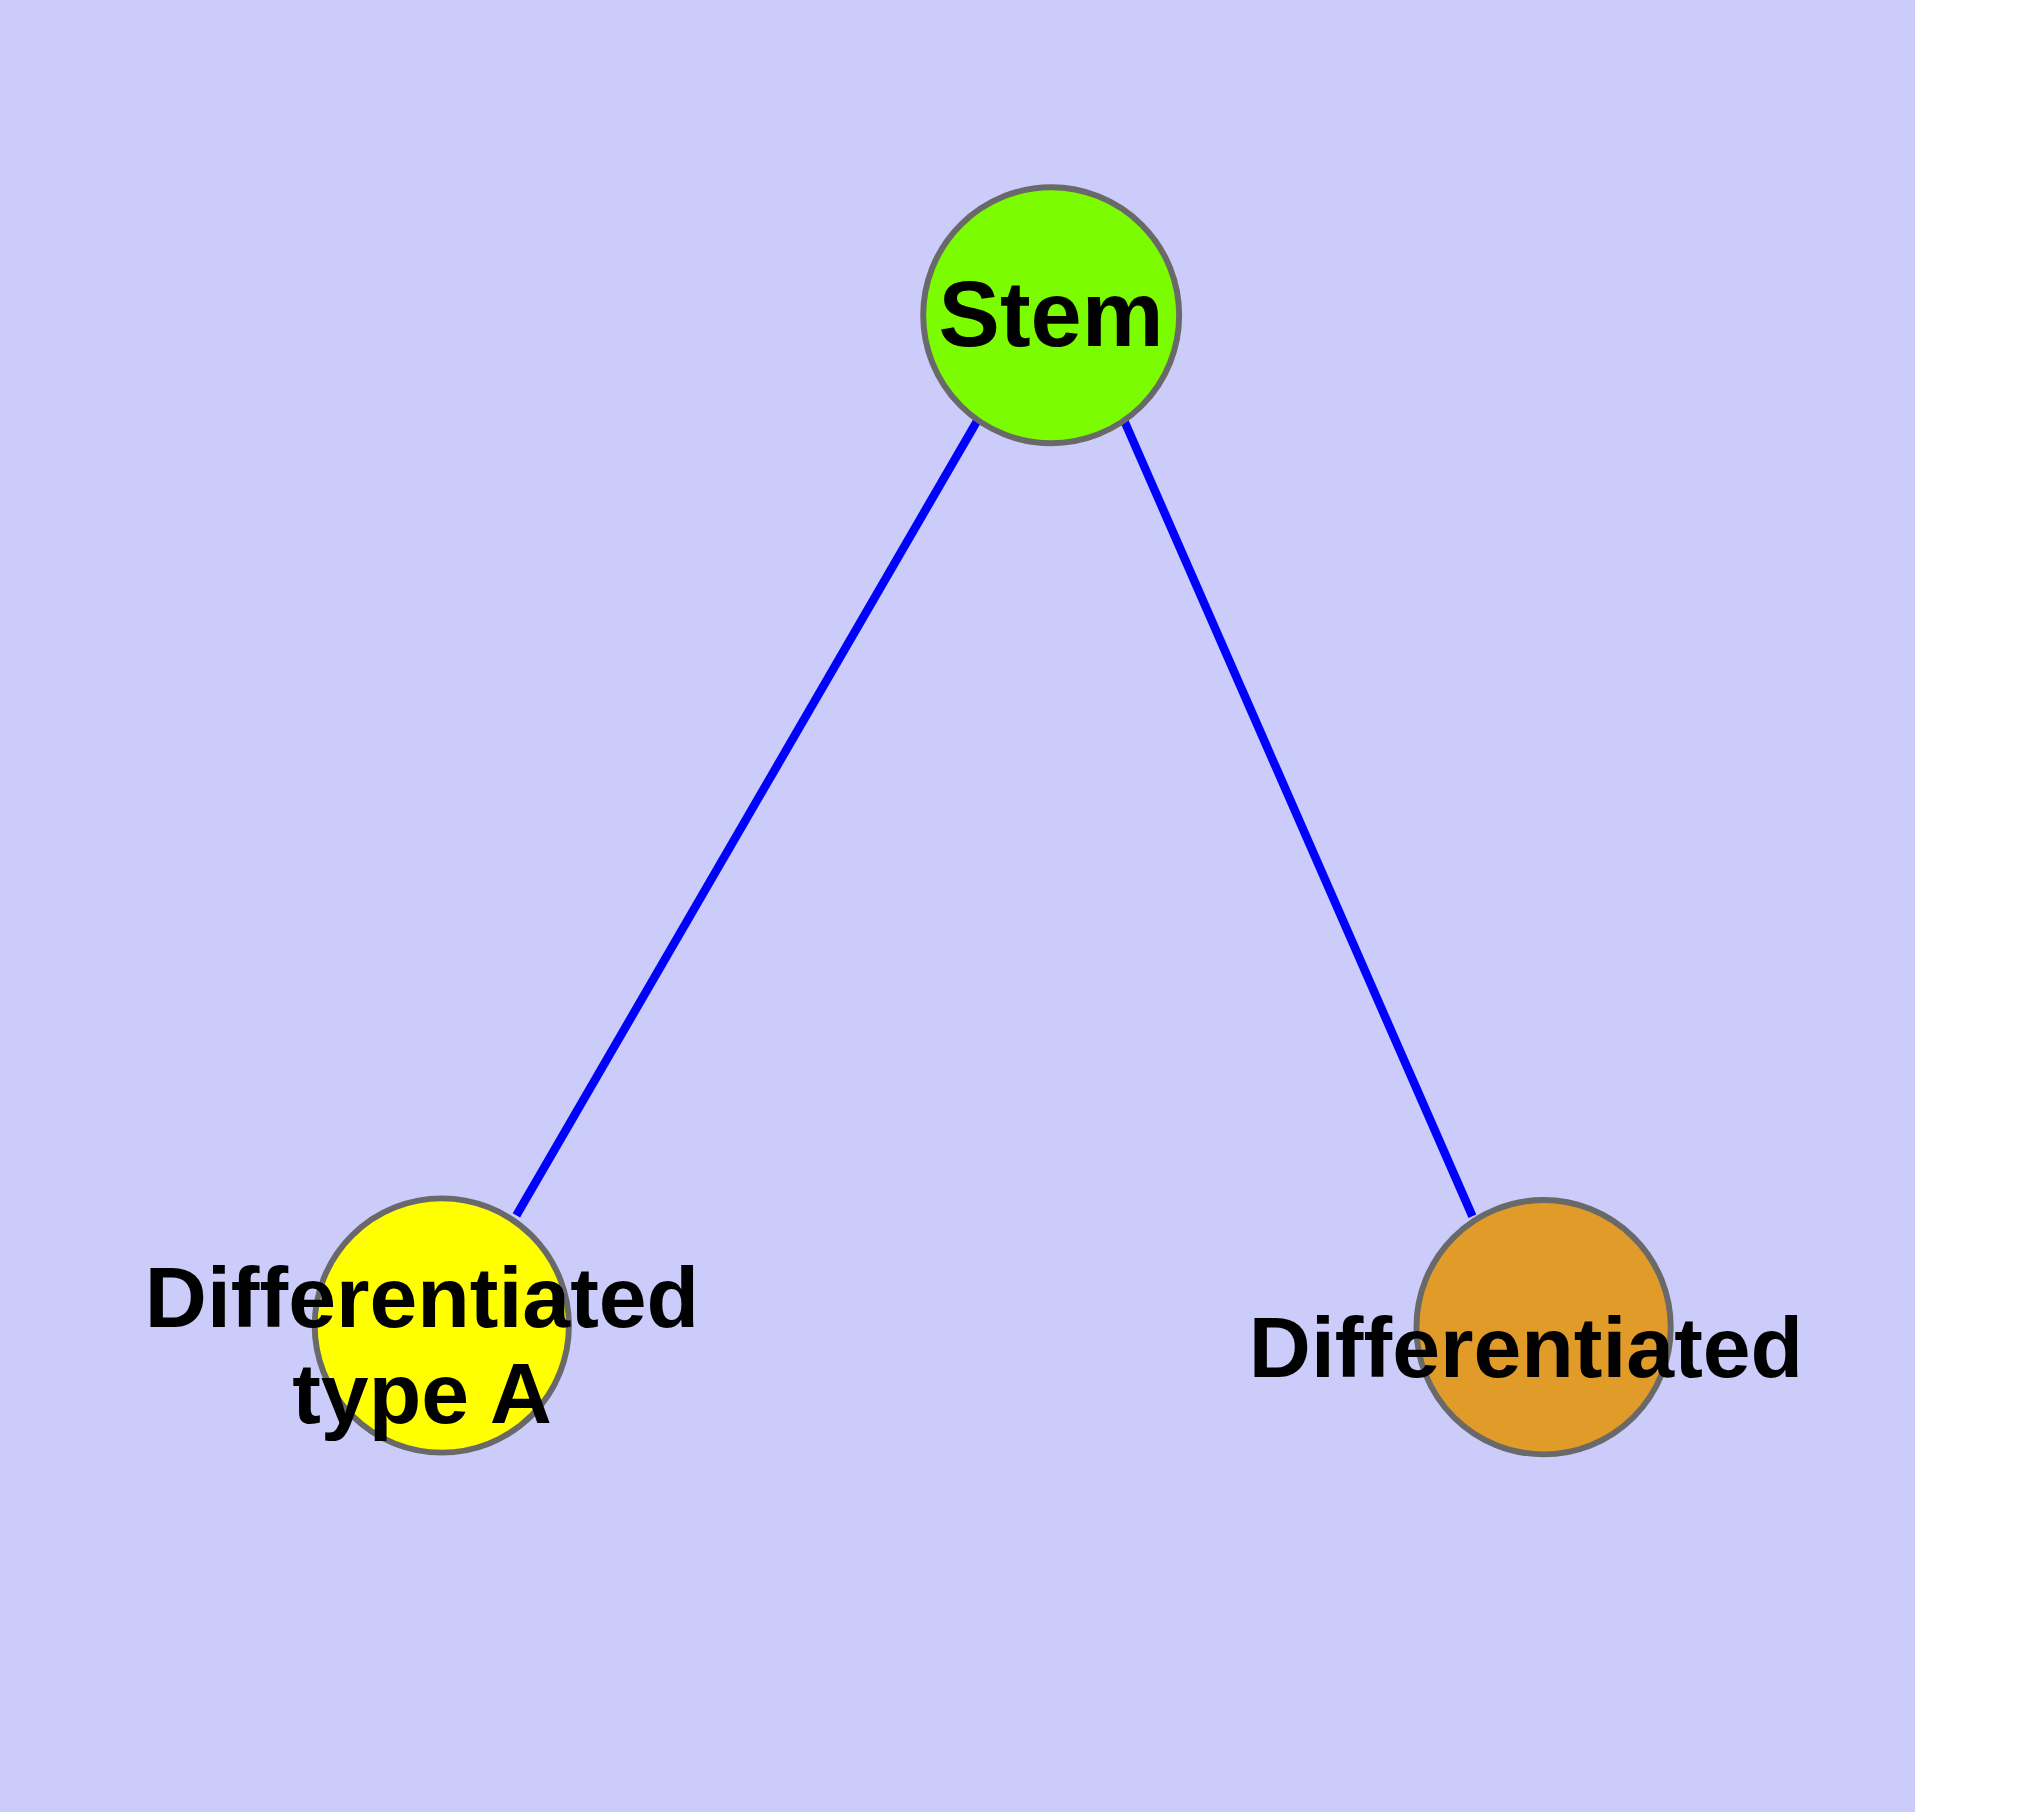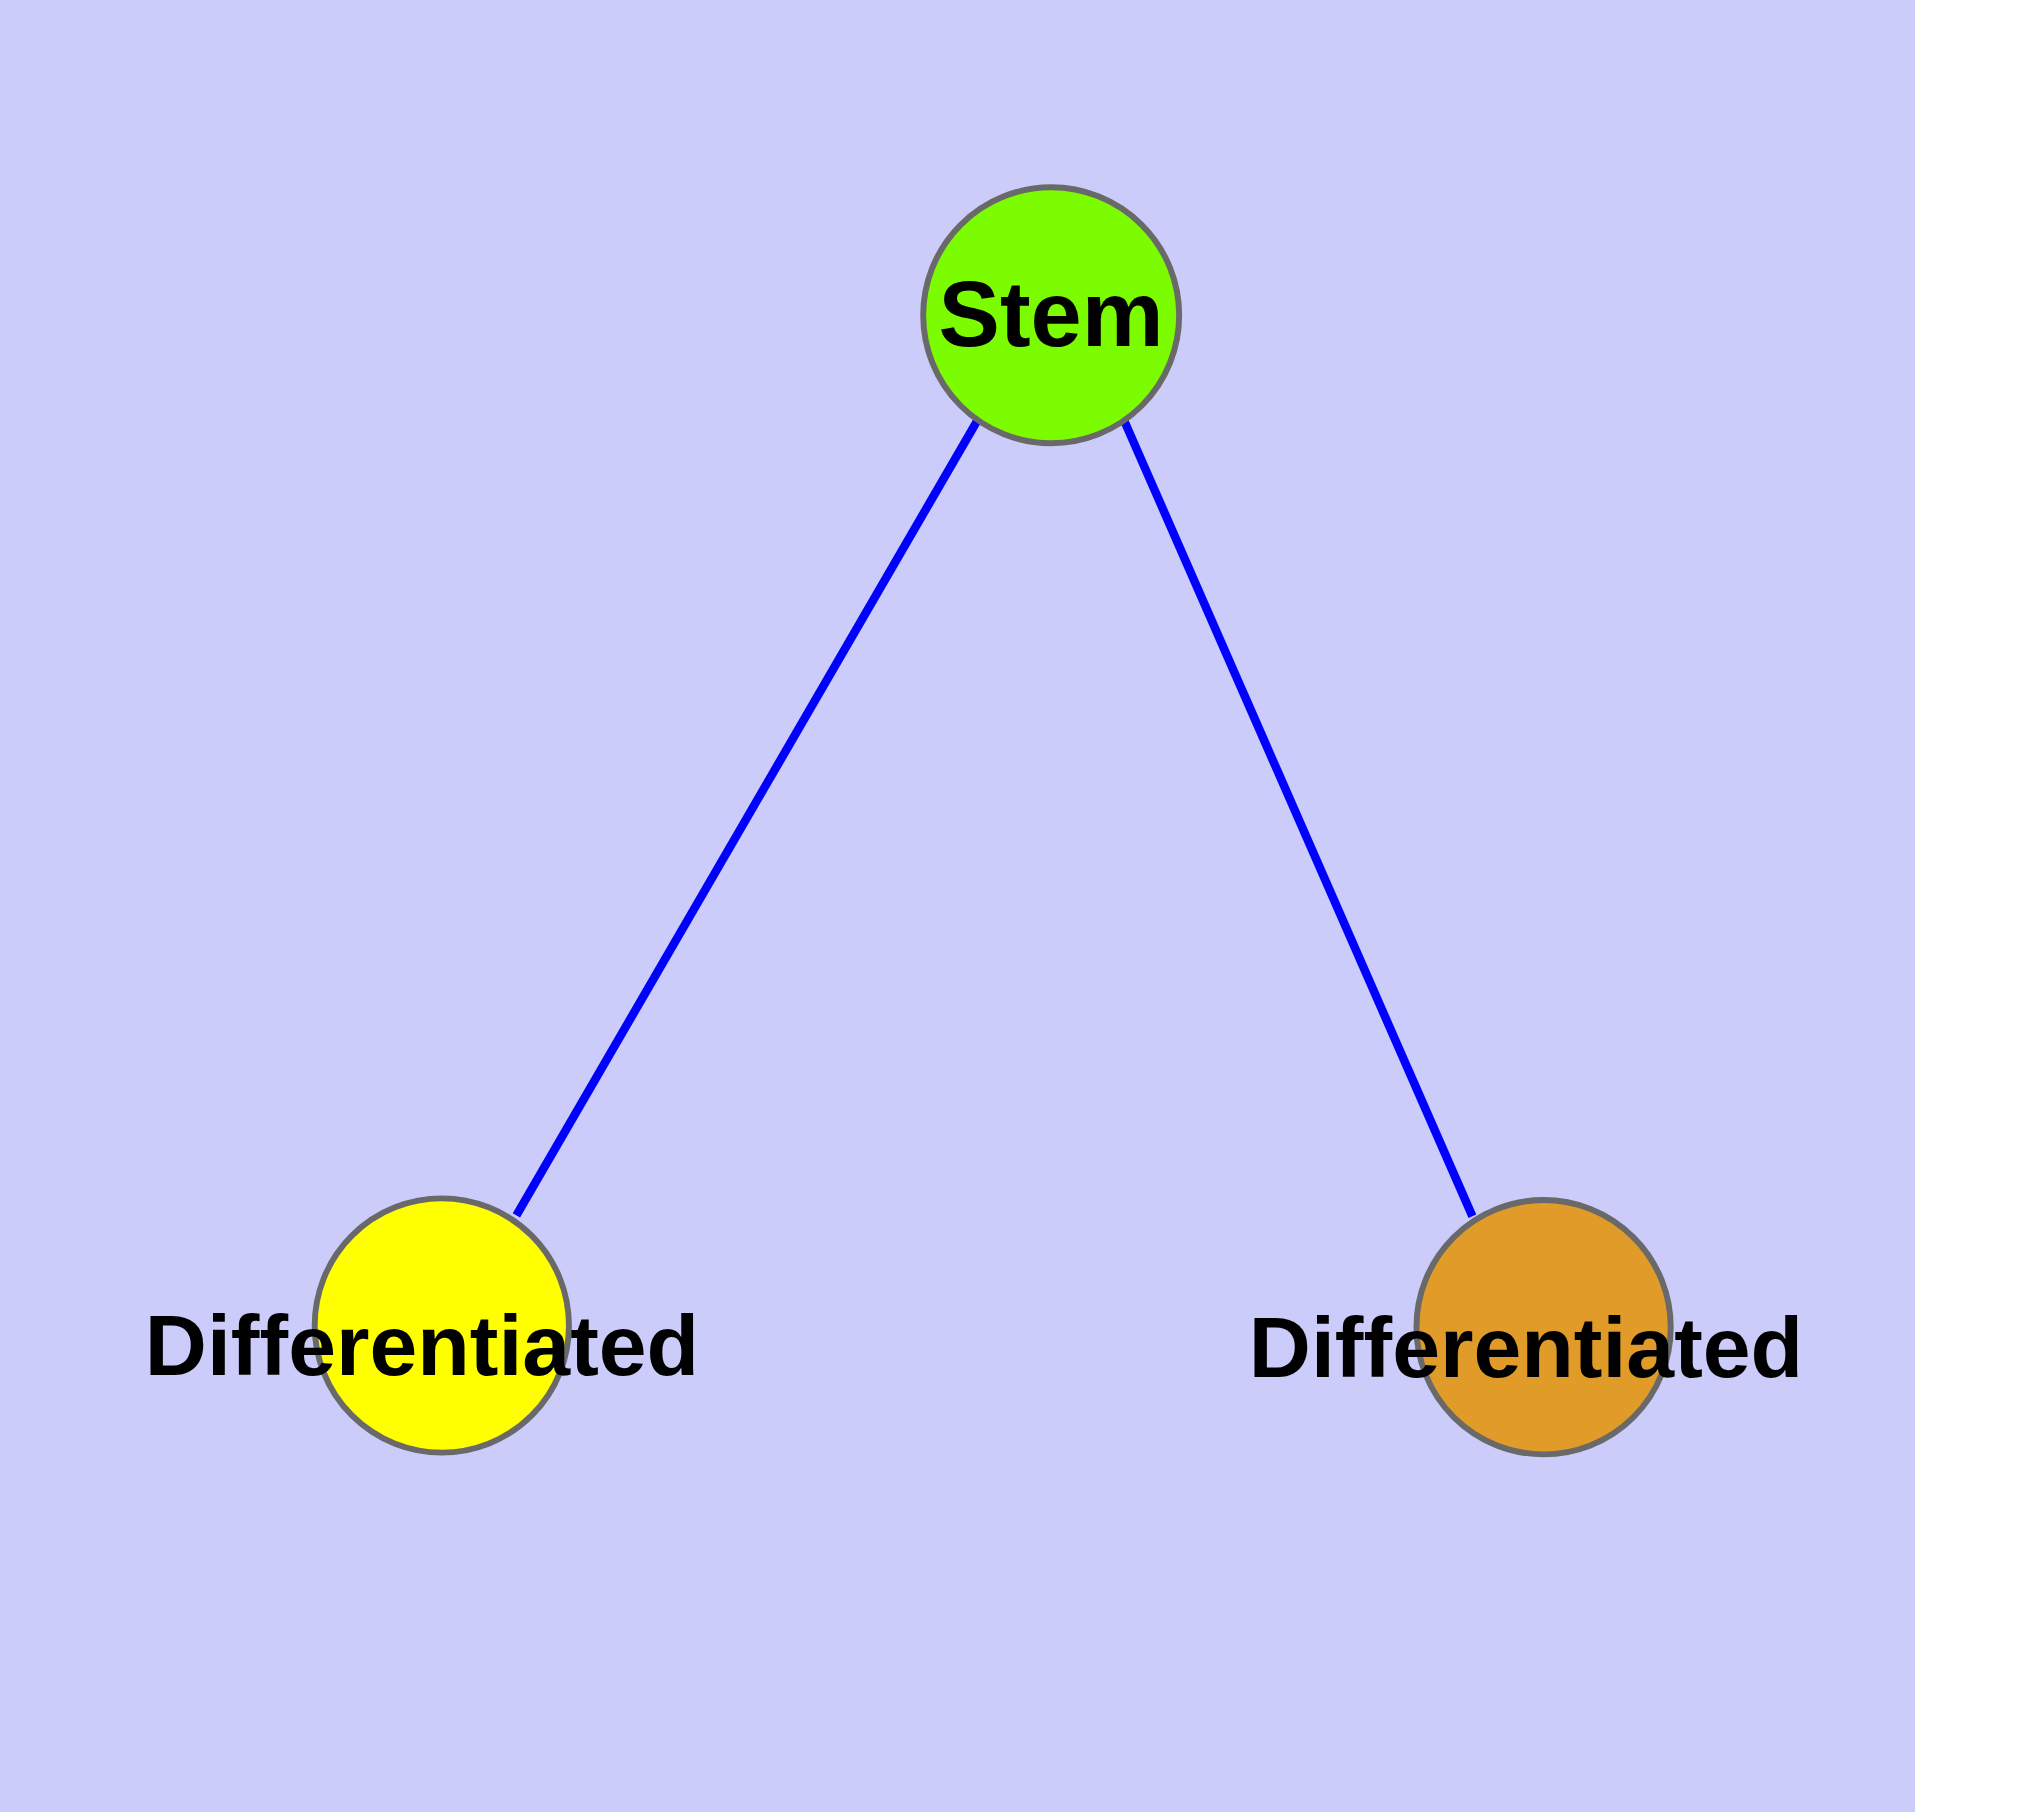--- a/index.html
+++ b/index.html
@@ -48,18 +48,18 @@
     <line x1="1153" y1="496" x2="609" y2="1434" stroke="#0000ff" stroke-width="10" stroke-linecap="butt"></line>
     <line x1="1326" y1="496" x2="1737" y2="1435" stroke="#0000ff" stroke-width="10" stroke-linecap="butt"></line>
 
     <circle cx="1240" cy="372" r="151" fill="#7cfc00" stroke="#696969" stroke-width="7"></circle>
     <circle cx="521" cy="1564" r="150" fill="#ffff00" stroke="#696969" stroke-width="7"></circle>
     <circle cx="1821" cy="1566" r="150" fill="#e09b28" stroke="#696969" stroke-width="7"></circle>
   </svg>
 
   <div class="node-label label-stem" style="left:1051px; top:315px;">Stem</div>
 
-  <div class="node-label label-typea" style="left:422px; top:1345px;"><span>Differentiated</span><br></div>
+  <div class="node-label label-typea" style="left:422px; top:1345px;"><span>Differentiated</span><br><span>type A</span></div>
 
   <div class="node-label label-typeb" style="left:1526px; top:1347px;"><span>Differentiated</span><br></div>
 
 </div>
 
 
 </body></html>

